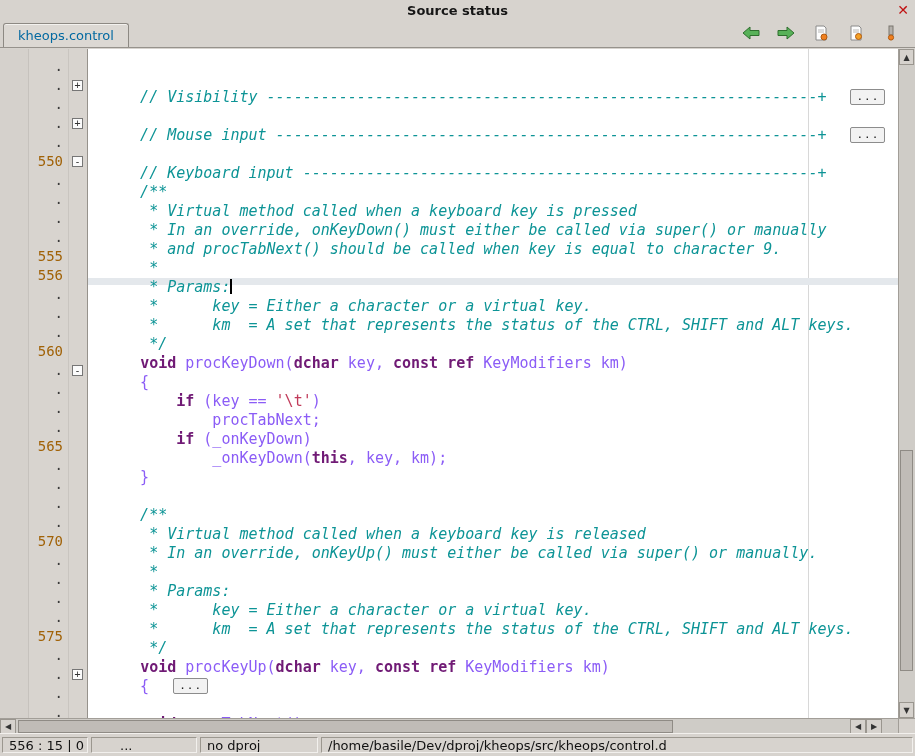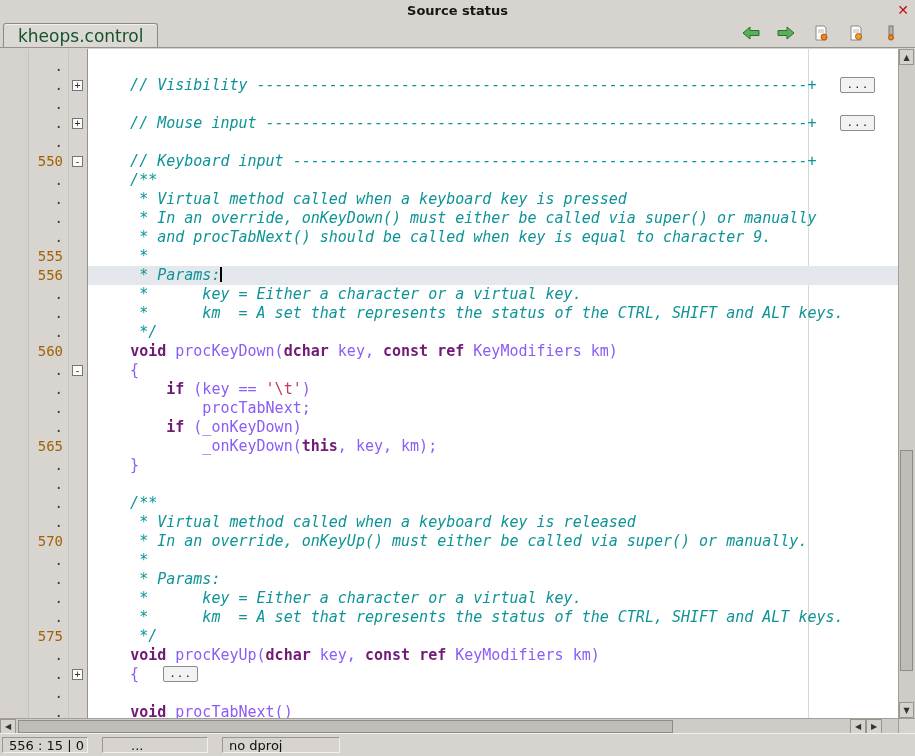--- a/index.html
+++ b/index.html
@@ -11,21 +11,21 @@
   
   .titlebar{height:20px;display:flex;align-items:center;justify-content:center;
     position:relative;font-size:13px;font-weight:bold;color:#161616;}
   .close-btn{position:absolute;right:6px;top:2px;color:#c01010;font-weight:bold;
     font-size:14px;line-height:16px;cursor:default;}
   
   .tabbar{height:27px;display:flex;align-items:flex-end;padding:0 3px;
     border-bottom:1px solid #96928c;position:relative;}
   .tab{height:23px;padding:0 14px;display:flex;align-items:center;
     background:#dcd8d3;border:1px solid #8d8983;border-bottom:none;
-    border-radius:3px 3px 0 0;font-size:17px;color:#14532d;
+    border-radius:3px 3px 0 0;font-size:13px;color:#0369a1;
     box-shadow:inset 0 1px 0 #f3f1ee;}
   .tabtools{margin-left:auto;display:flex;align-items:center;gap:13px;
     padding:0 10px 5px 0;}
   .tool{width:22px;height:18px;display:flex;align-items:center;justify-content:center;}
   
   .editor{position:absolute;top:49px;left:0;right:17px;bottom:38px;
     background:#ffffff;overflow:hidden;}
   .gutter-bg{position:absolute;left:0;top:0;bottom:0;width:68px;background:#d8d4cf;z-index:1;}
   .bookmark-strip{position:absolute;left:0;top:0;bottom:0;width:28px;background:#d5d1cc;
     border-right:1px solid #c6c2bd;z-index:1;}
@@ -36,21 +36,21 @@
     font-family:"DejaVu Sans Mono",monospace;font-size:15px;line-height:19px;white-space:pre;}
   .line{display:flex;height:19px;}
   .gcell{flex:none;width:68px;text-align:right;padding-right:5px;box-sizing:border-box;
     color:#a16207;font-size:14px;line-height:19px;}
   .gcell.dot{color:#3a3a3a;}
   .fcell{flex:none;width:20px;position:relative;}
   .fold-box{position:absolute;left:4px;top:4px;width:11px;height:11px;box-sizing:border-box;
     border:1px solid #767676;background:#fbfbfb;color:#333;
     display:flex;align-items:center;justify-content:center;
     font-size:10px;line-height:1;font-family:"DejaVu Sans Mono",monospace;}
-  .ccell{flex:1 0 auto;padding-left:6px;}
+  .ccell{flex:1 0 auto;padding-left:16px;margin-top:12px;}
   .line.current .ccell{background:#e4e8ec;}
   .caret{display:inline-block;width:2px;height:15px;background:#000;vertical-align:-2px;}
   .chip{display:inline-block;margin-left:24px;border:1px solid #8c8c8c;background:#f2f2f2;
     color:#222;font-size:11px;line-height:12px;padding:1px 5px;border-radius:2px;
     vertical-align:2px;letter-spacing:1px;font-style:normal;font-family:"DejaVu Sans Mono",monospace;}
   .cm{color:#0d9496;font-style:italic;}
   .kw{color:#701a75;font-weight:bold;}
   .st{color:#c13b5a;}
   .pl{color:#8b5cf6;}
   
@@ -67,21 +67,21 @@
   .hbtn{position:absolute;top:0;width:16px;height:15px;background:#d6d2cd;
     border:1px solid #9a968f;box-sizing:border-box;display:flex;align-items:center;
     justify-content:center;font-size:8px;color:#333;}
   .hleft{left:0;} .hprev{right:32px;} .hnext{right:16px;}
   .hthumb{position:absolute;left:18px;width:655px;top:1px;bottom:1px;
     background:#c0bcb7;border:1px solid #8f8b85;box-sizing:border-box;}
   .corner{position:absolute;right:0;bottom:22px;width:17px;height:16px;
     background:#d6d2cd;border-left:1px solid #a29e98;border-top:1px solid #a29e98;box-sizing:border-box;}
   
   .statusbar{position:absolute;left:0;right:0;bottom:0;height:22px;background:#d7d3ce;
-    border-top:1px solid #f2f0ed;display:flex;align-items:center;padding:0 2px;gap:14px;
+    border-top:1px solid #f2f0ed;display:flex;align-items:center;padding:0 2px;gap:3px;
     font-size:13px;color:#111;}
   .scell{height:16px;line-height:15px;padding:0 6px;box-sizing:border-box;
     border:1px solid;border-color:#9b978f #f2f0ed #f2f0ed #9b978f;white-space:nowrap;overflow:hidden;}
   .sc1{width:86px;} .sc2{width:106px;padding-left:28px;} .sc3{width:118px;} .sc4{flex:1;}
 </style>
 </head>
 <body>
 
 <div class="titlebar">
   <span>Source status</span>
@@ -148,13 +148,14 @@
   <div class="hthumb"></div>
   <div class="hbtn hprev">◀</div>
   <div class="hbtn hnext">▶</div>
 </div>
 <div class="corner"></div>
 
 <div class="statusbar">
   <div class="scell sc1">556 : 15 | 0</div>
   <div class="scell sc2">...</div>
   <div class="scell sc3">no dproj</div>
+  <div class="scell sc4">/home/basile/Dev/dproj/kheops/src/kheops/control.d</div>
 </div>
 
 </body></html>

